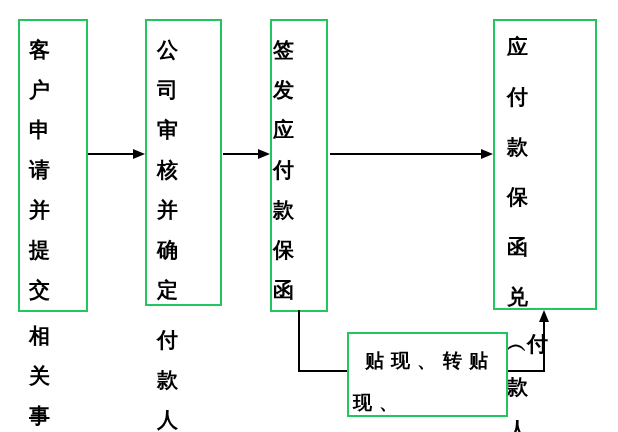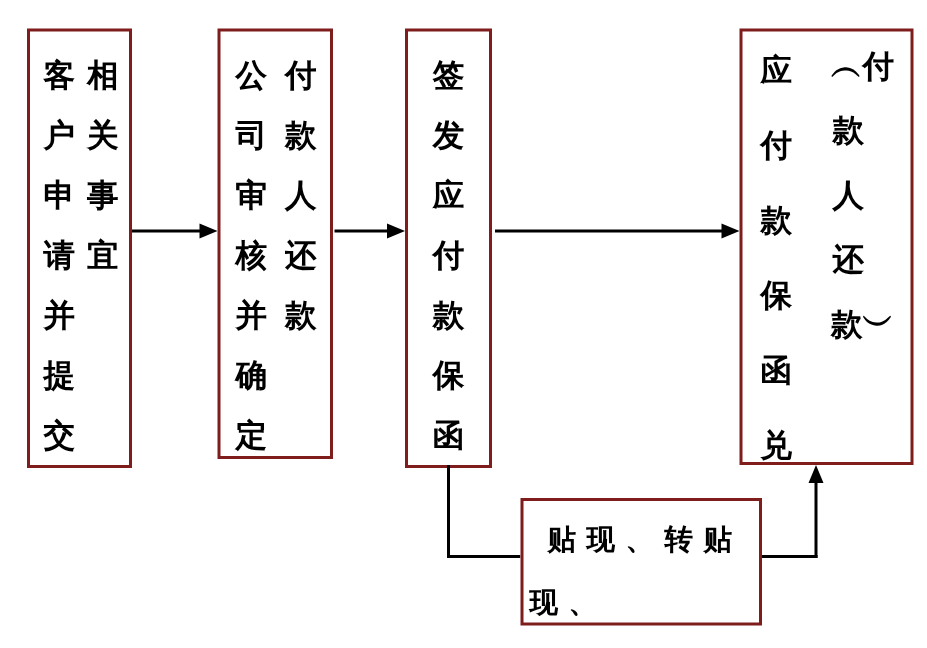--- a/index.html
+++ b/index.html
@@ -15,40 +15,41 @@
     color: #000000;
     overflow: hidden;
   }
   .canvas {
     position: absolute;
     left: 0; top: 0;
     width: 618px; height: 432px;
   }
   .fbox {
     position: absolute;
-    border: 2px solid #7f1d1d;
+    border: 2px solid #22c55e;
     box-sizing: border-box;
     background: #ffffff;
     display: flex;
+    flex-direction: column;
     align-items: flex-start;
   }
   
   .vcol {
     width: 23px;
     font-size: 21px;
     font-weight: bold;
     line-height: 40px;
     word-break: break-all;
     text-align: center;
     white-space: normal;
   }
   #box1 { left: 18px;  top: 19px; width: 70px;  height: 293px; padding: 9px 0 0 8px;  gap: 6px;  }
   #box2 { left: 145px; top: 19px; width: 77px;  height: 287px; padding: 9px 0 0 9px;  gap: 10px; }
   #box3 { left: 270px; top: 19px; width: 58px;  height: 293px; padding: 9px 0 0 0;    justify-content: center; }
-  #box4 { left: 493px; top: 19px; width: 116px; height: 291px; padding: 1px 0 0 11px; gap: 25px; }
+  #box4 { left: 493px; top: 19px; width: 104px; height: 291px; padding: 1px 0 0 11px; }
   #box4 .vcol-a { line-height: 50px; }
   #box4 .vcol-b { line-height: 43px; padding-top: 0; }
   #box5 {
     left: 347px; top: 332px; width: 161px; height: 85px;
     display: block;
     padding: 5px 0 0 4px;
     font-size: 19px;
     font-weight: bold;
     line-height: 42px;
     letter-spacing: 7px;

